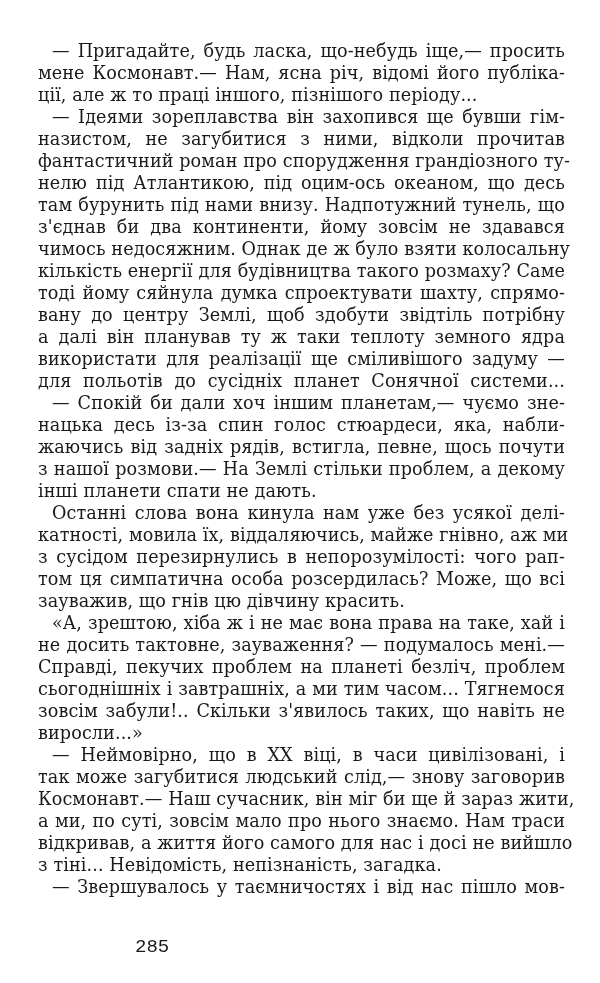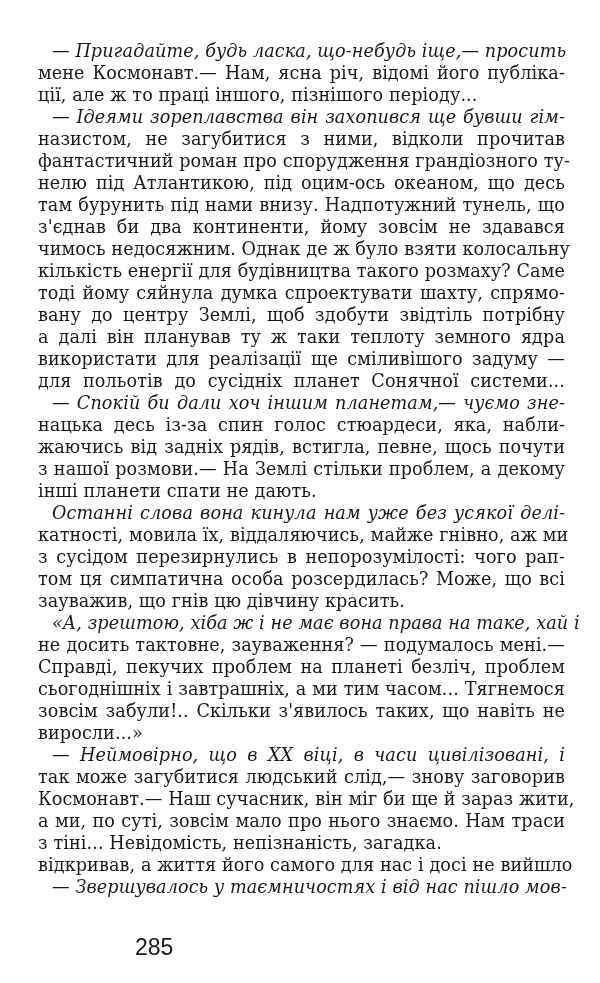--- a/index.html
+++ b/index.html
@@ -26,33 +26,32 @@
       height: 22px;
       line-height: 22px;
       font-size: 17.6px;
       white-space: nowrap;
       text-align: justify;
       text-align-last: justify;
       letter-spacing: 0.1px;
     }
     .line.indent {
       padding-left: 14px;
-      font-style: italic;
     }
     .line.last {
       text-align: right;
       text-align-last: left;
     }
     .page-number {
       position: absolute;
       left: 135px;
       top: 936px;
-      font-size: 23px;
+      font-size: 19px;
       line-height: 22px;
-      font-family: Liberation Sans, sans-serif;
+      font-family: Liberation Mono, monospace;
     }
   </style>
 </head>
 <body>
 
 <div class="page">
 
   <div>
     <span class="line indent">— Пригадайте, будь ласка, що-небудь іще,— просить</span>
     <span class="line">мене Космонавт.— Нам, ясна річ, відомі його публіка-</span>
@@ -98,22 +97,22 @@
     <span class="line">сьогоднішніх і завтрашніх, а ми тим часом... Тягнемося</span>
     <span class="line">зовсім забули!.. Скільки з'явилось таких, що навіть не</span>
     <span class="line last">виросли...»</span>
   </div>
 
   <div>
     <span class="line indent">— Неймовірно, що в XX віці, в часи цивілізовані, і</span>
     <span class="line">так може загубитися людський слід,— знову заговорив</span>
     <span class="line">Космонавт.— Наш сучасник, він міг би ще й зараз жити,</span>
     <span class="line">а ми, по суті, зовсім мало про нього знаємо. Нам траси</span>
+    <span class="line">відкривав, а життя його самого для нас і досі не вийшло</span>
     <span class="line last">з тіні... Невідомість, непізнаність, загадка.</span>
-    <span class="line">відкривав, а життя його самого для нас і досі не вийшло</span>
   </div>
 
   <div>
     <span class="line indent">— Звершувалось у таємничостях і від нас пішло мов-</span>
 
   </div>
 
 </div>
 
 <div class="page-number">285</div>

